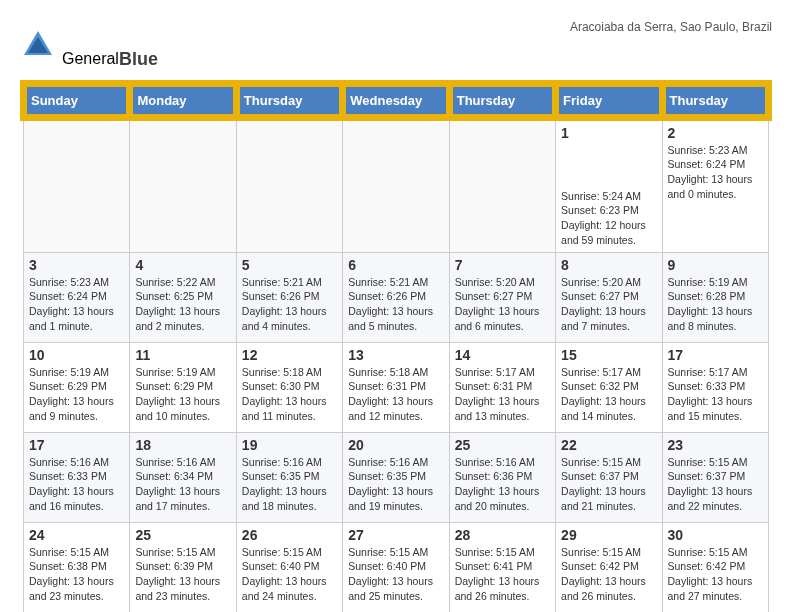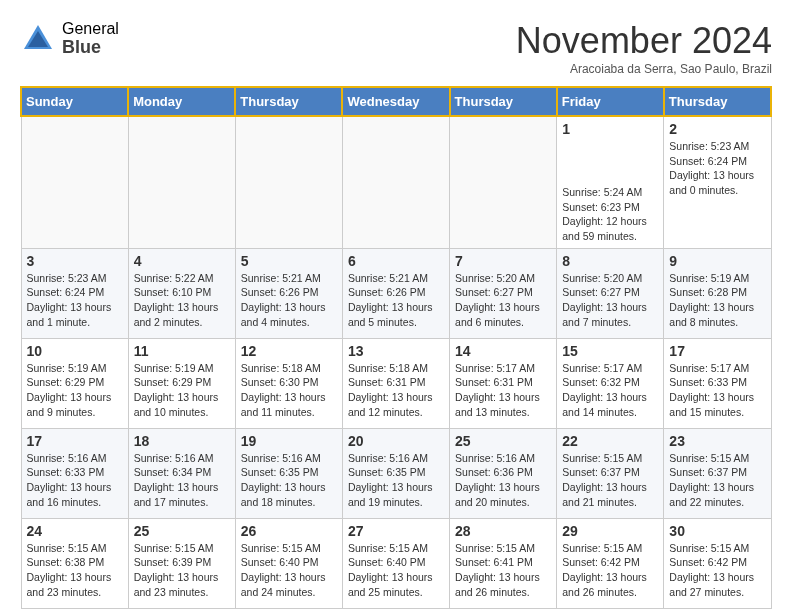--- a/index.html
+++ b/index.html
@@ -16,22 +16,23 @@
       align-items: flex-start;
       margin-bottom: 10px;
     }
     .logo {
       display: flex;
       align-items: center;
       gap: 6px;
     }
     .logo-text {
       display: flex;
-      flex-direction: column;
+      flex-direction: row;
       line-height: 1.1;
+      margin-top: 30px;
     }
     .logo-blue {
       font-size: 18px;
       font-weight: bold;
       color: #404040;
     }
     .logo-icon {
       width: 36px;
       height: 36px;
     }
@@ -51,21 +52,21 @@
       width: 100%;
       border-collapse: collapse;
       table-layout: fixed;
     }
     thead tr th {
       background-color: #4a7fc1;
       color: #fff;
       padding: 6px 4px;
       font-size: 13px;
       font-weight: bold;
-      border: 2px solid #eab308;
+      border: 7px solid #eab308;
       text-align: left;
     }
     tbody tr td {
       border: 1px solid #ccc;
       vertical-align: top;
       padding: 4px 5px;
       font-size: 11px;
       color: #333;
       min-height: 80px;
       height: 90px;
@@ -98,21 +99,20 @@
     <svg class="logo-icon" viewBox="0 0 36 36">
       <polygon points="18,4 32,28 4,28" fill="#4a90d9"></polygon>
       <polygon points="18,10 28,26 8,26" fill="#2a5fa0"></polygon>
     </svg>
     <div class="logo-text">
       <span>General</span>
       <span class="logo-blue">Blue</span>
     </div>
   </div>
   <div class="title-area">
-    <div class="month-title">November 2024</div>
     <div class="subtitle">Aracoiaba da Serra, Sao Paulo, Brazil</div>
   </div>
 </div>
 
 <table>
   <thead>
     <tr>
     <th>Sunday</th>
         <th>Monday</th>
         <th>Thursday</th>
@@ -145,21 +145,21 @@
       <tr>
         <td>
           <span class="day-number">3</span>
           <div class="day-info" style="white-space: pre-line;">Sunrise: 5:23 AM
 Sunset: 6:24 PM
 Daylight: 13 hours and 1 minute.</div>
         </td>
         <td>
           <span class="day-number">4</span>
           <div class="day-info" style="white-space: pre-line;">Sunrise: 5:22 AM
-Sunset: 6:10 PM
+Sunset: 6:25 PM
 Daylight: 13 hours and 2 minutes.</div>
         </td>
         <td>
           <span class="day-number">5</span>
           <div class="day-info" style="white-space: pre-line;">Sunrise: 5:21 AM
 Sunset: 6:26 PM
 Daylight: 13 hours and 4 minutes.</div>
         </td>
         <td>
           <span class="day-number">6</span>

